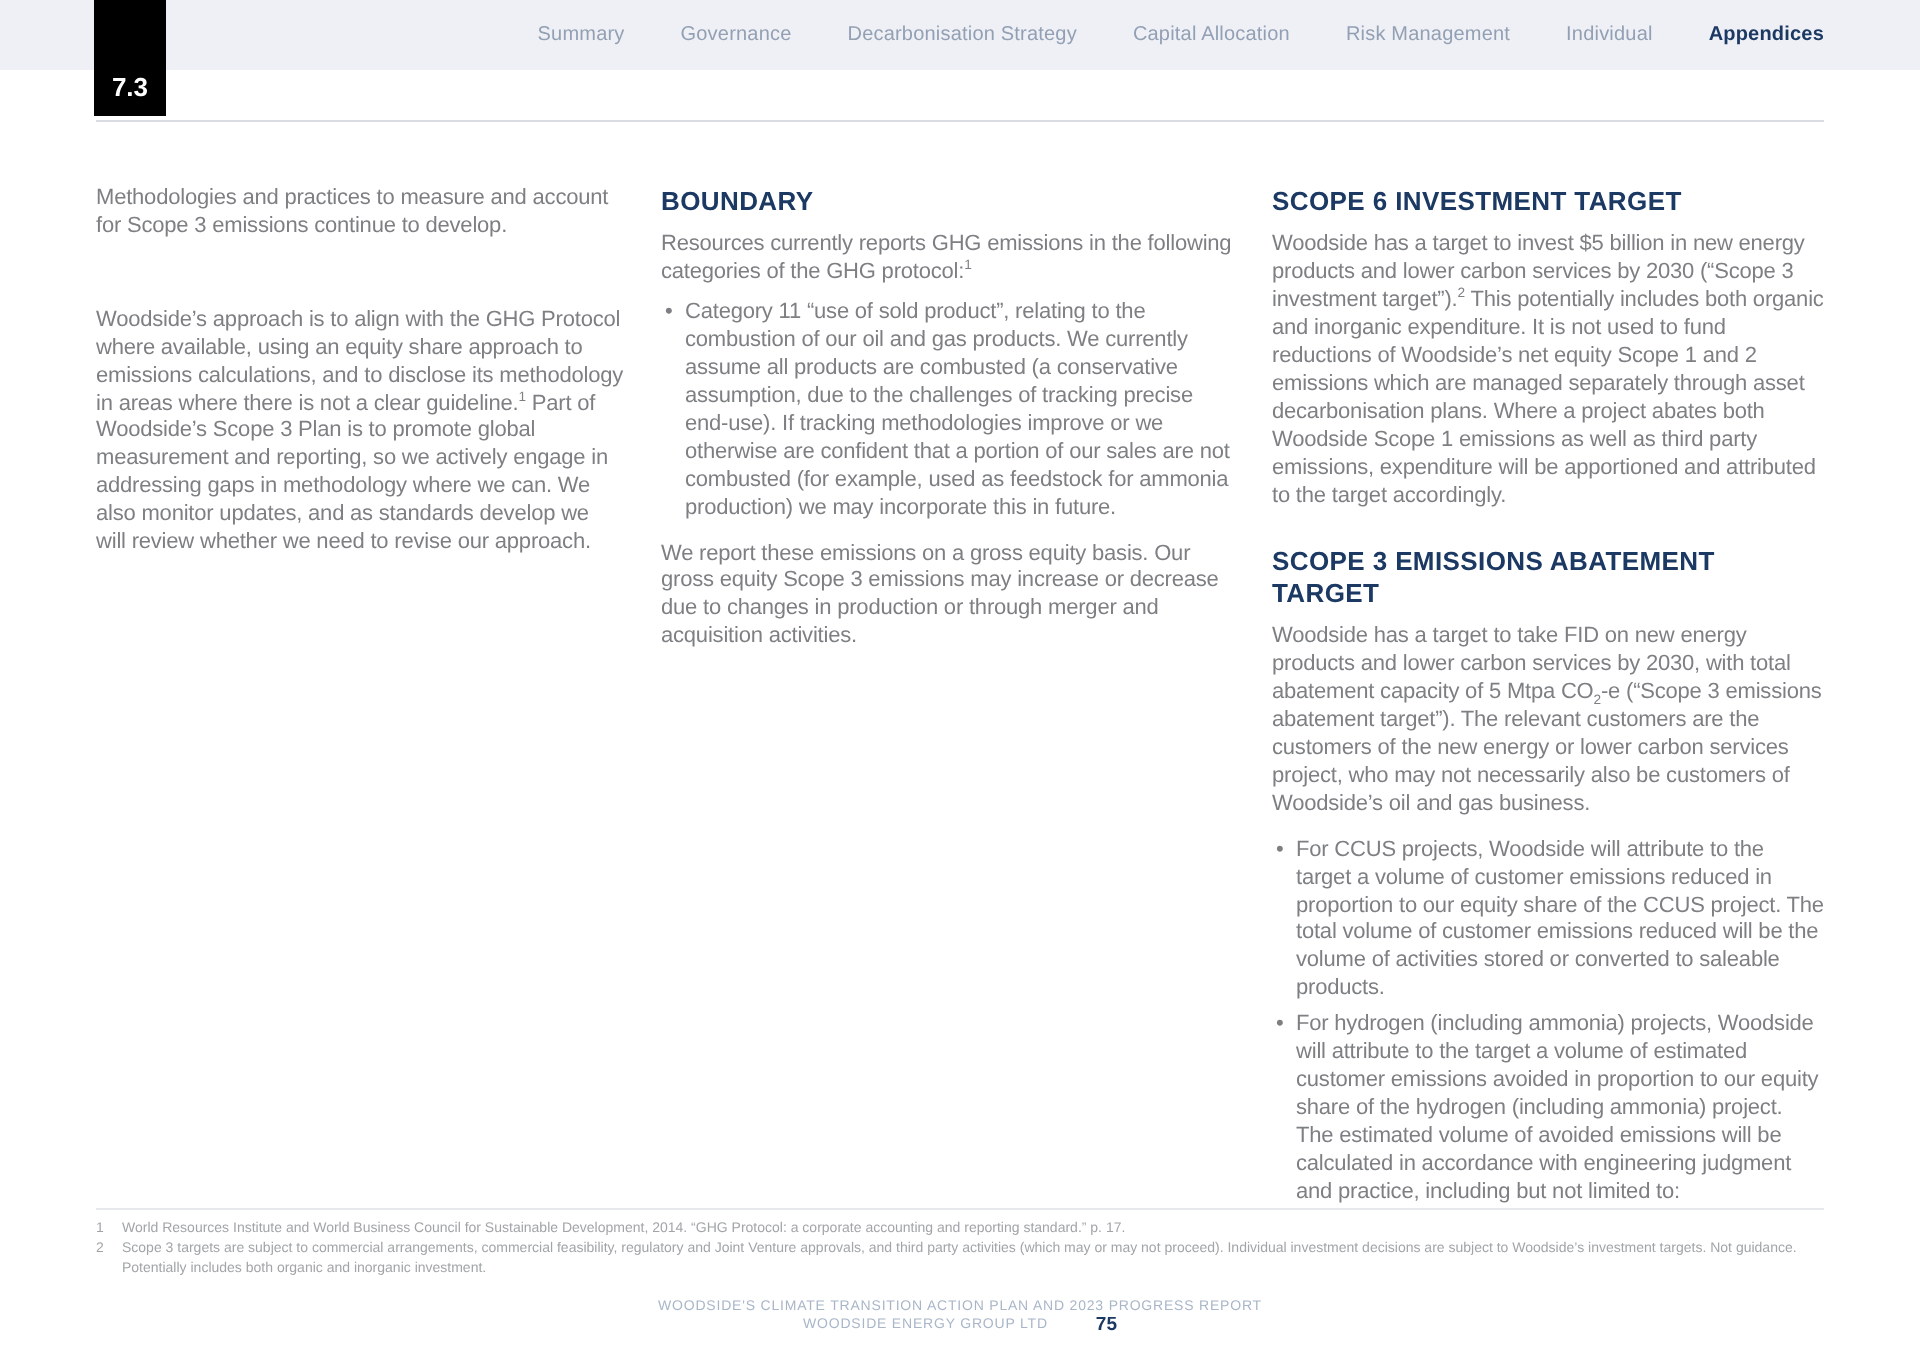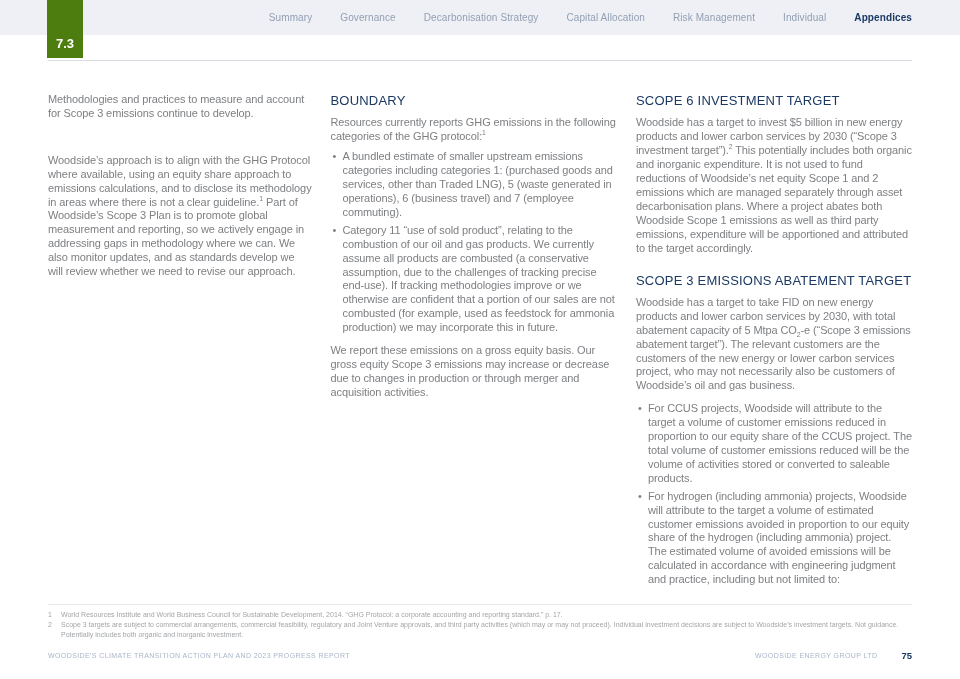--- a/index.html
+++ b/index.html
@@ -22,21 +22,21 @@
   .topnav { display: flex; gap: 28px; align-items: center; }
   .topnav a {
     font-size: 10px; color: #93a0b4; text-decoration: none;
     letter-spacing: 0.1px; cursor: pointer;
   }
   .topnav a.active { color: #1b3963; font-weight: bold; }
   
   .badge {
     position: absolute; left: 47px; top: 0;
     width: 36px; height: 58px;
-    background: #4d7c0f;
+    background: #000000;
     display: flex; align-items: flex-end; justify-content: center;
     padding-bottom: 7px;
   }
   .badge span { color: #ffffff; font-size: 13px; font-weight: bold; }
   
   .main { position: absolute; top: 35px; left: 0; width: 960px; padding: 0 48px; }
   h1 {
     margin-top: 25px;
     font-size: 38px; line-height: 1.05;
     color: #1b3963; font-weight: bold; letter-spacing: -0.5px;
@@ -55,21 +55,21 @@
   .lede {
     font-size: 16.5px; line-height: 1.3;
     color: #6b6d70;
     margin-bottom: 33px;
   }
   .col, .col p, .col li {
     font-size: 11px; line-height: 1.265;
     color: #7d7f82; letter-spacing: -0.1px;
   }
   .col h2 {
-    font-size: 13px; color: #1b3963; font-weight: normal;
+    font-size: 13px; color: #1b3963; font-weight: bold;
     letter-spacing: 0.2px; margin-bottom: 7px;
   }
   .col h2 + p { margin-bottom: 6px; }
   .col ul { list-style: none; }
   .col li { position: relative; padding-left: 12px; margin-bottom: 4px; }
   .col li::before { content: "\2022"; position: absolute; left: 2px; }
   .closing { margin-top: 9px; }
   .h2-second { margin-top: 17px; }
   .col ul.target-list { margin-top: 9px; }
   sup { font-size: 0.62em; vertical-align: super; line-height: 0; }
@@ -81,21 +81,21 @@
   }
   .fn { display: flex; }
   .fn-num {
     width: 13px; flex: 0 0 13px;
     font-size: 7px; color: #a2a5a8; line-height: 1.4;
   }
   .fn-text { font-size: 7px; color: #a2a5a8; line-height: 1.4; }
   
   .pagefoot {
     position: absolute; left: 48px; top: 650px; width: 864px;
-    display: flex; justify-content: space-between; align-items: center;
+    display: flex; justify-content: space-between; align-items: center; flex-direction: column;
   }
   .pagefoot .left-text, .pagefoot .company {
     font-size: 7px; letter-spacing: 0.4px; color: #a9b6c8;
   }
   .pagefoot .right-group { display: flex; align-items: center; gap: 24px; }
   .pagefoot .page-number { font-size: 9.5px; font-weight: bold; color: #1b3963; }
 </style>
 </head>
 <body>
 
@@ -124,21 +124,20 @@
 
       <section class="col">
         <p class="lede">Methodologies and practices to measure and account for Scope 3 emissions continue to develop.</p>
         <p><span>Woodside’s approach is to align with the GHG Protocol where available, using an equity share approach to emissions calculations, and to disclose its methodology in areas where there is not a clear guideline.</span><sup>1</sup><span> Part of Woodside’s Scope 3 Plan is to promote global measurement and reporting, so we actively engage in addressing gaps in methodology where we can. We also monitor updates, and as standards develop we will review whether we need to revise our approach.</span></p>
       </section>
 
       <section class="col">
         <h2>BOUNDARY</h2>
         <p><span>Resources currently reports GHG emissions in the following categories of the GHG protocol:</span><sup>1</sup></p>
         <ul>
-          <li>A bundled estimate of smaller upstream emissions categories including categories 1: (purchased goods and services, other than Traded LNG), 5 (waste generated in operations), 6 (business travel) and 7 (employee commuting).</li>
           <li>Category 11 “use of sold product”, relating to the combustion of our oil and gas products. We currently assume all products are combusted (a conservative assumption, due to the challenges of tracking precise end-use). If tracking methodologies improve or we otherwise are confident that a portion of our sales are not combusted (for example, used as feedstock for ammonia production) we may incorporate this in future.</li>
         </ul>
         <p class="closing">We report these emissions on a gross equity basis. Our gross equity Scope 3 emissions may increase or decrease due to changes in production or through merger and acquisition activities.</p>
       </section>
 
       <section class="col">
         <h2>SCOPE 6 INVESTMENT TARGET</h2>
         <p><span>Woodside has a target to invest $5 billion in new energy products and lower carbon services by 2030 (“Scope 3 investment target”).</span><sup>2</sup><span> This potentially includes both organic and inorganic expenditure. It is not used to fund reductions of Woodside’s net equity Scope 1 and 2 emissions which are managed separately through asset decarbonisation plans. Where a project abates both Woodside Scope 1 emissions as well as third party emissions, expenditure will be apportioned and attributed to the target accordingly.</span></p>
 
         <h2 class="h2-second">SCOPE 3 EMISSIONS ABATEMENT TARGET</h2>

